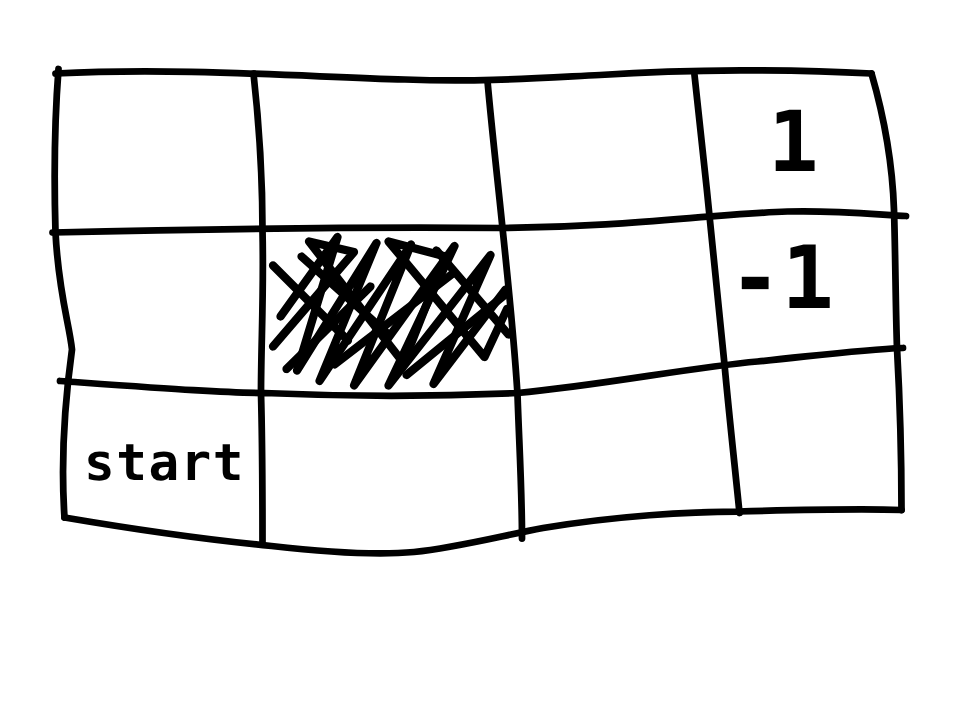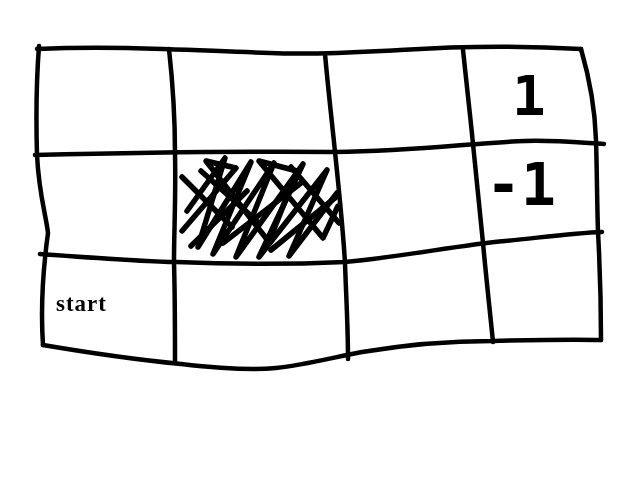--- a/index.html
+++ b/index.html
@@ -48,23 +48,22 @@
     font-size: 56px;
   }
   .label-penalty {
     left: 486px;
     top: 156px;
     font-size: 58px;
   }
   .label-start {
     left: 56px;
     top: 292px;
-    font-size: 23px;
+    font-size: 34px;
     letter-spacing: 1px;
-    font-family: Liberation Serif, serif;
   }
 </style>
 </head>
 <body>
 
 <div class="sketch-canvas">
 
   <svg width="640" height="480" viewBox="0 0 640 480">
 
     <g>

